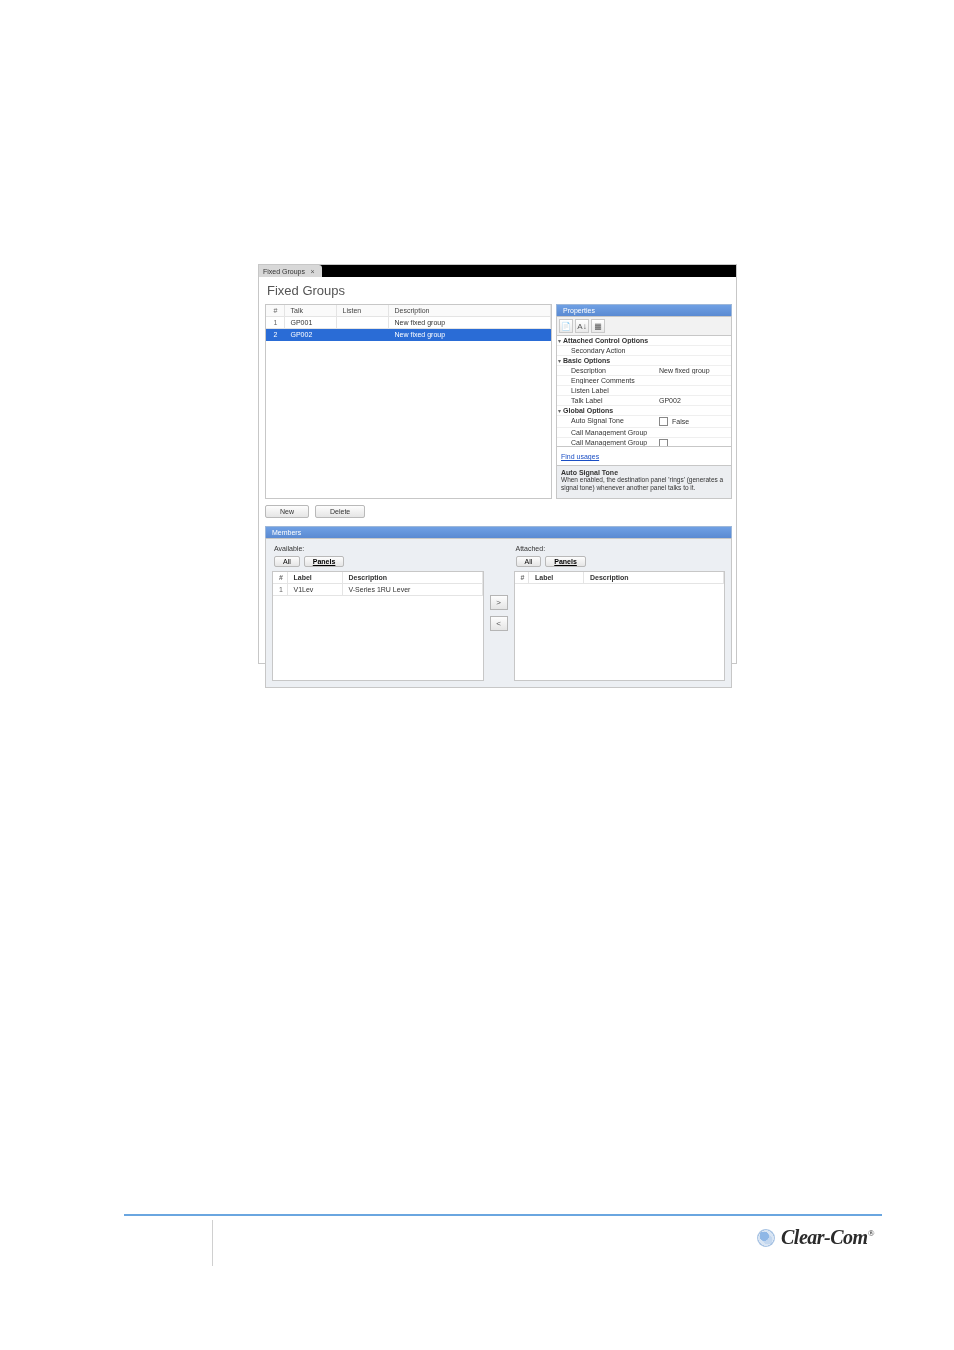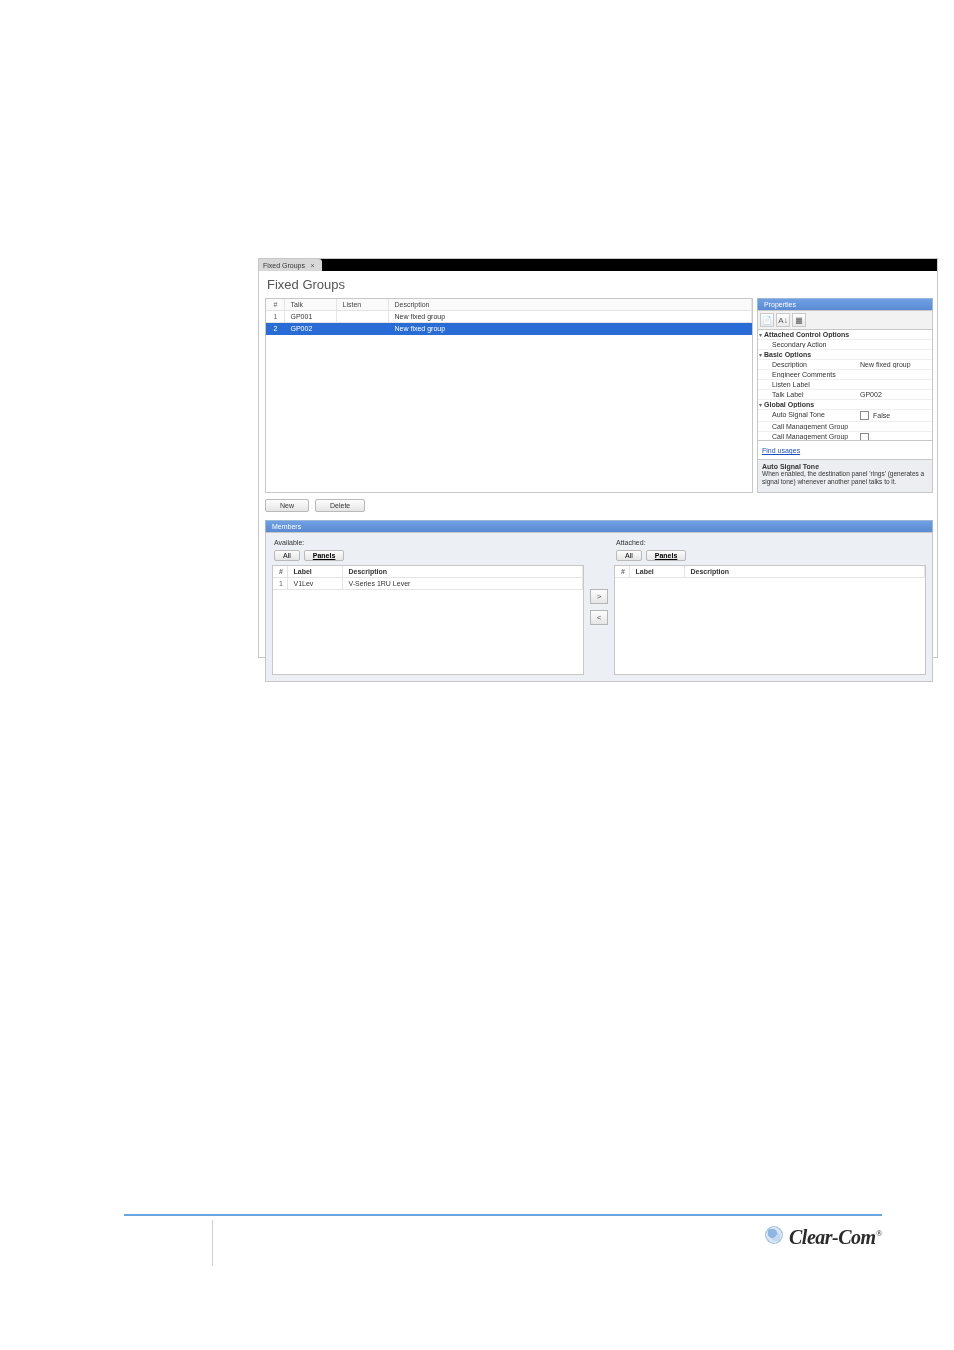--- a/index.html
+++ b/index.html
@@ -9,22 +9,22 @@
     background: #fff;
     font-family: "Segoe UI", Tahoma, Arial, sans-serif;
     font-size: 9px;
     color: #333;
     position: relative;
   }
 
   .screenshot-wrap {
     position: absolute;
     left: 258px;
-    top: 258px;
-    width: 680px;
+    top: 264px;
+    width: 479px;
     height: 400px;
     border: 1px solid #c7c7c7;
   }
 
   .tabstrip {
     background: #000;
     height: 12px;
     display: flex;
     align-items: stretch;
   }
@@ -232,22 +232,22 @@
     left:124px; right:72px; top:1214px;
     border-top:2px solid #6aa6e0;
   }
   .footer-vbar {
     position:absolute;
     left:212px; top:1220px; height:46px;
     border-left:1px solid #d0d0d0;
   }
   .footer-logo {
     position:absolute;
-    right:72px; top:1226px;
-    display:flex; gap:6px;
+    right:80px; top:1226px;
+    display:flex; align-items:center; gap:6px;
   }
   .logo-mark {
     width:18px;height:18px;border-radius:50%;
     background:
       radial-gradient(circle at 40% 40%, #8fb7e6 0 30%, transparent 31%),
       radial-gradient(circle at 60% 60%, #c3d7ef 0 30%, transparent 31%),
       radial-gradient(circle, #d9e5f3 0 60%, #a9c4e4 61% 100%);
   }
   .logo-text {
     font-family: Georgia, 'Times New Roman', serif;

